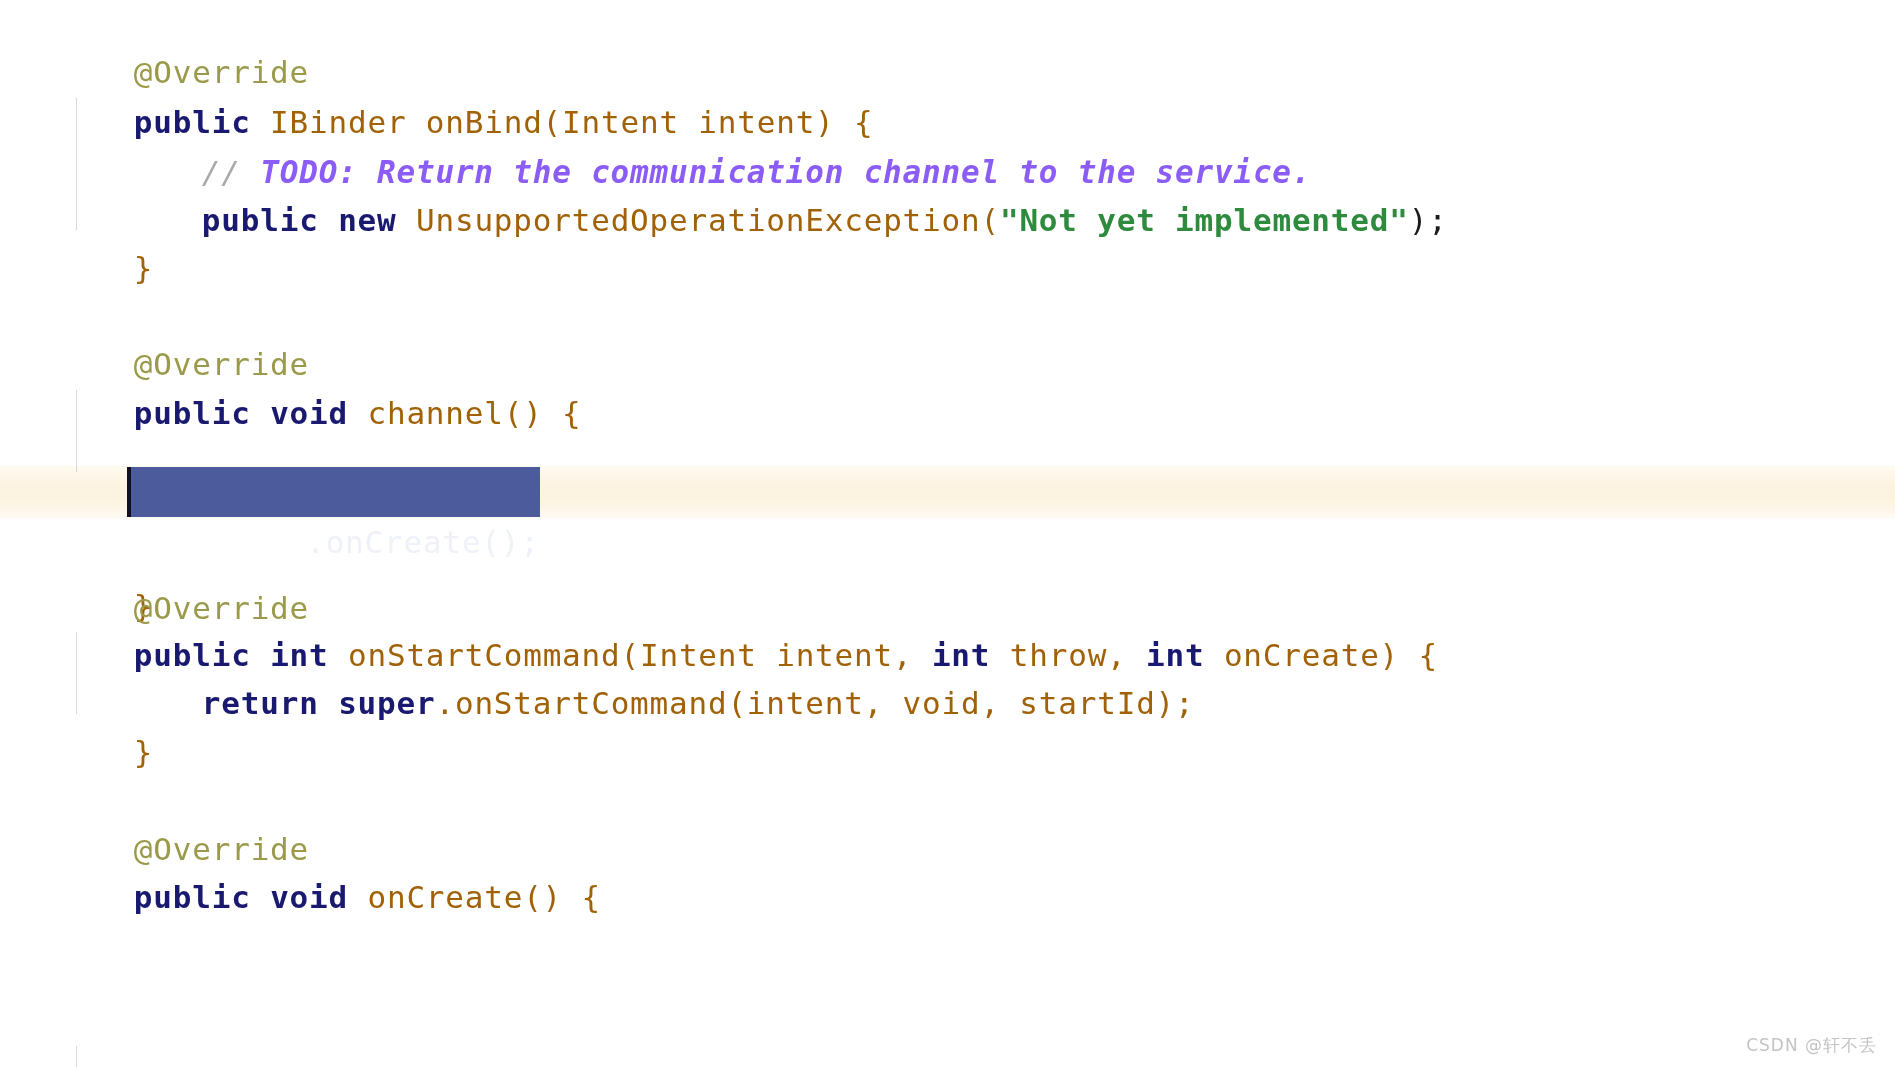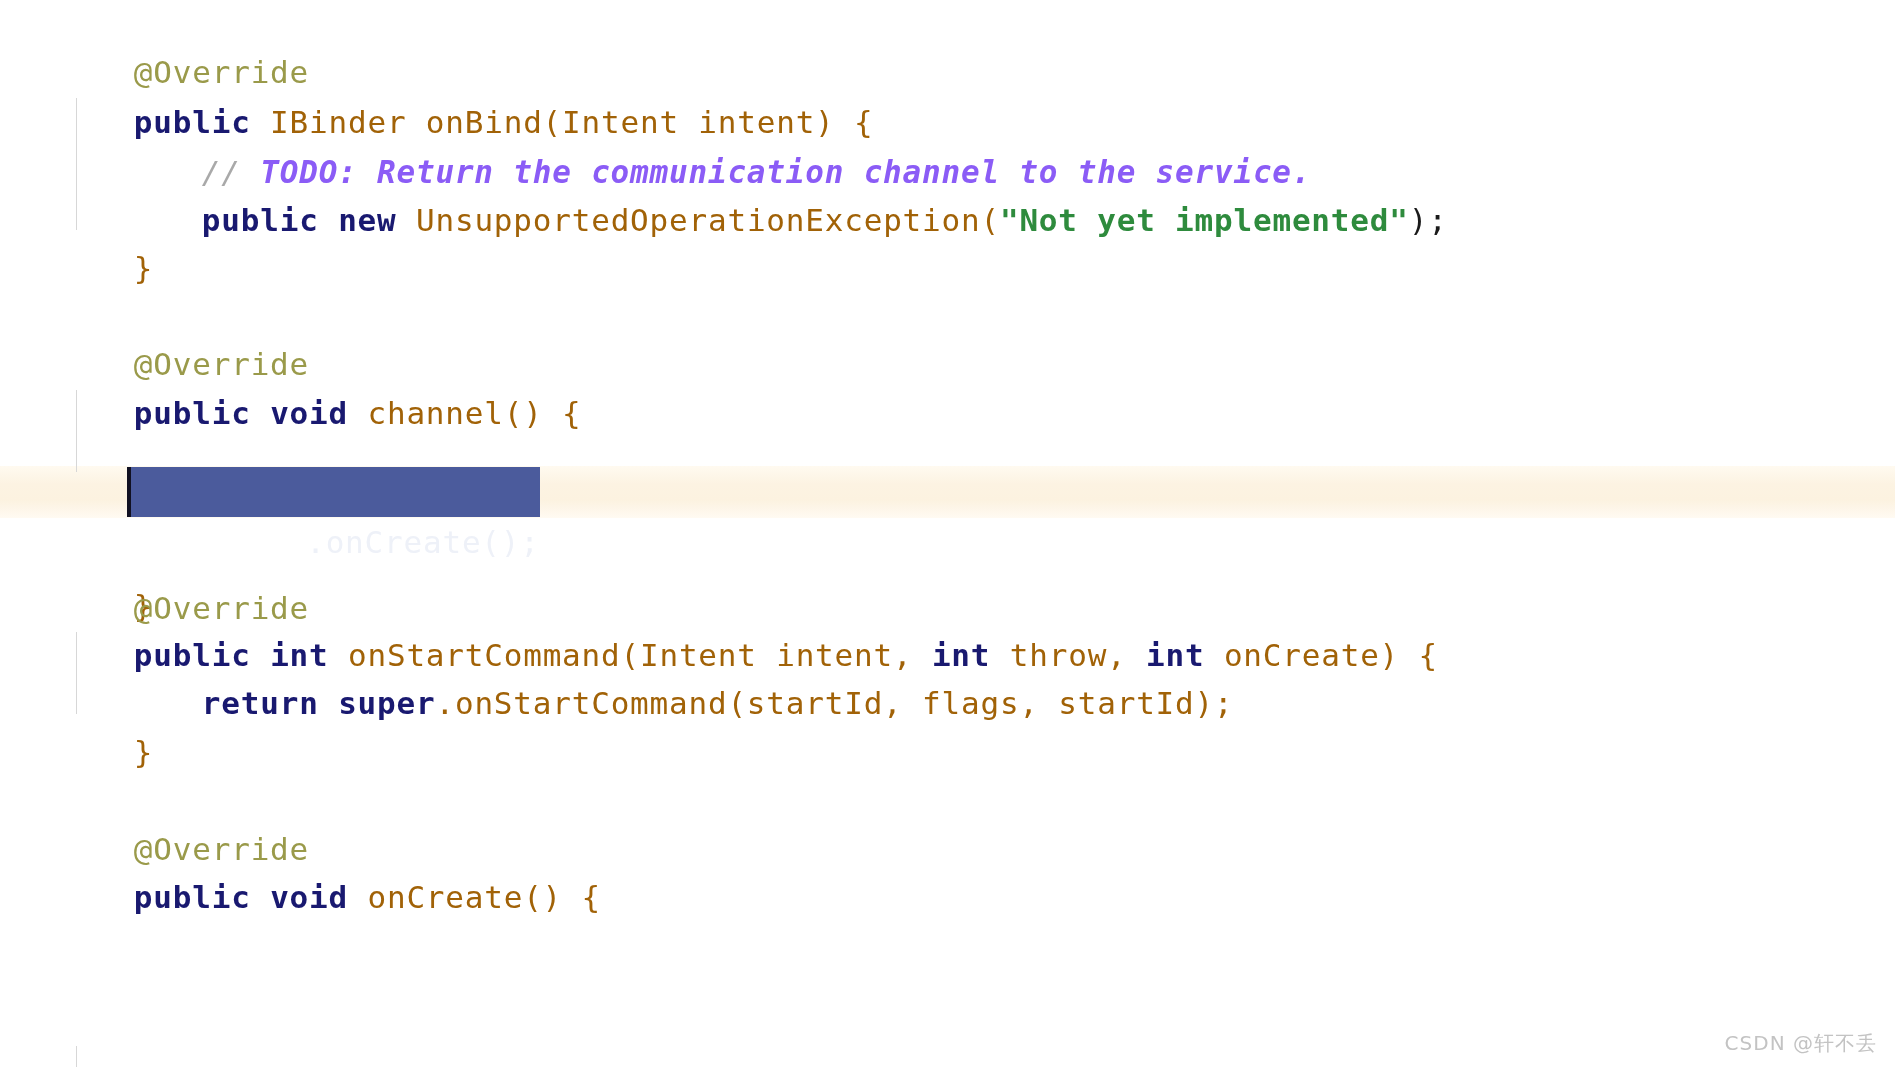--- a/index.html
+++ b/index.html
@@ -84,21 +84,21 @@
     background: #111122;
     z-index: 3;
   }
 
   
   .watermark {
     position: absolute;
     right: 18px;
     bottom: 10px;
     font-family: "DejaVu Sans", "Liberation Sans", sans-serif;
-    font-size: 20px;
+    font-size: 17px;
     color: #c3c3c3;
     letter-spacing: 1px;
     z-index: 5;
     user-select: none;
   }
 </style>
 </head>
 <body>
 
 <div id="editor">
@@ -172,21 +172,21 @@
 
   <div class="code-line" style="top:536px; padding-left:56px;">
     <span class="tok t-annotation">@Override</span>
   </div>
 
   <div class="code-line" style="top:583px; padding-left:56px;">
     <span class="tok t-keyword">public</span><span class="tok t-plain"> </span><span class="tok t-keyword">int</span><span class="tok t-plain"> onStartCommand(Intent intent, </span><span class="tok t-keyword">int</span><span class="tok t-plain"> throw, </span><span class="tok t-keyword">int</span><span class="tok t-plain"> onCreate) {</span>
   </div>
 
   <div class="code-line" style="top:631px; padding-left:124px;">
-    <span class="tok t-keyword">return</span><span class="tok t-plain"> </span><span class="tok t-keyword">super</span><span class="tok t-plain">.onStartCommand(startId, flags, startId);</span>
+    <span class="tok t-keyword">return</span><span class="tok t-plain"> </span><span class="tok t-keyword">super</span><span class="tok t-plain">.onStartCommand(intent, void, startId);</span>
   </div>
 
   <div class="code-line" style="top:680px; padding-left:56px;">
     <span class="tok t-plain">}</span>
   </div>
 
   <div class="code-line" style="top:777px; padding-left:56px;">
     <span class="tok t-annotation">@Override</span>
   </div>
 

